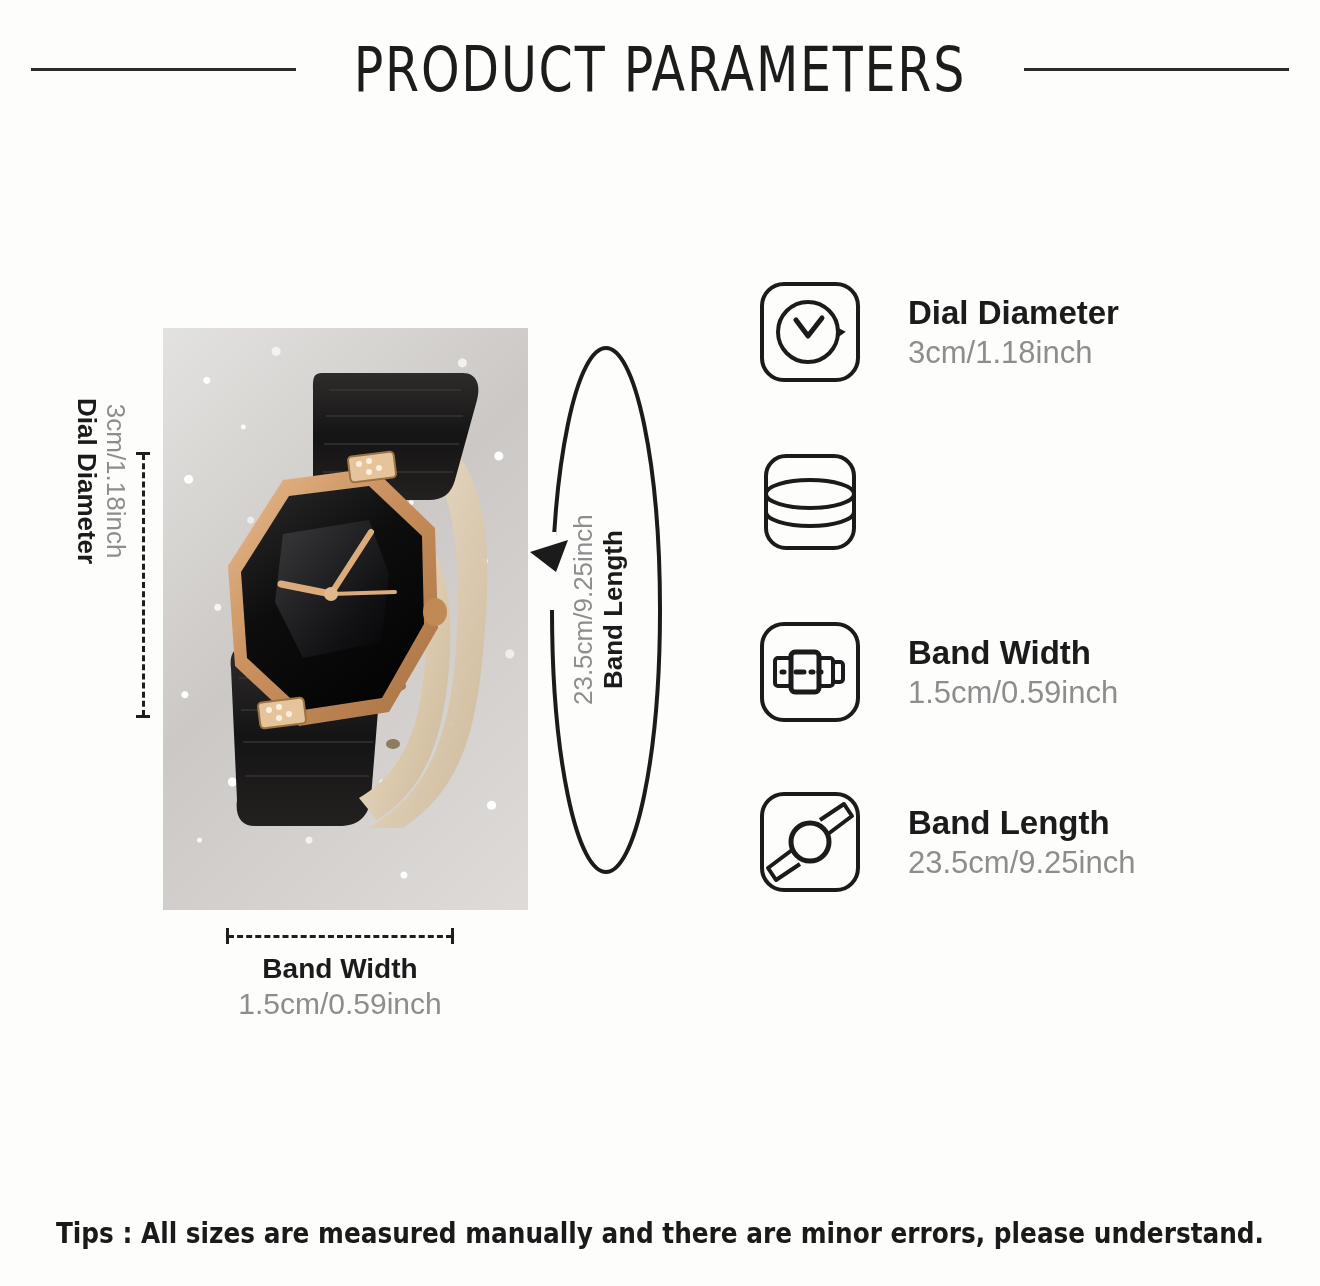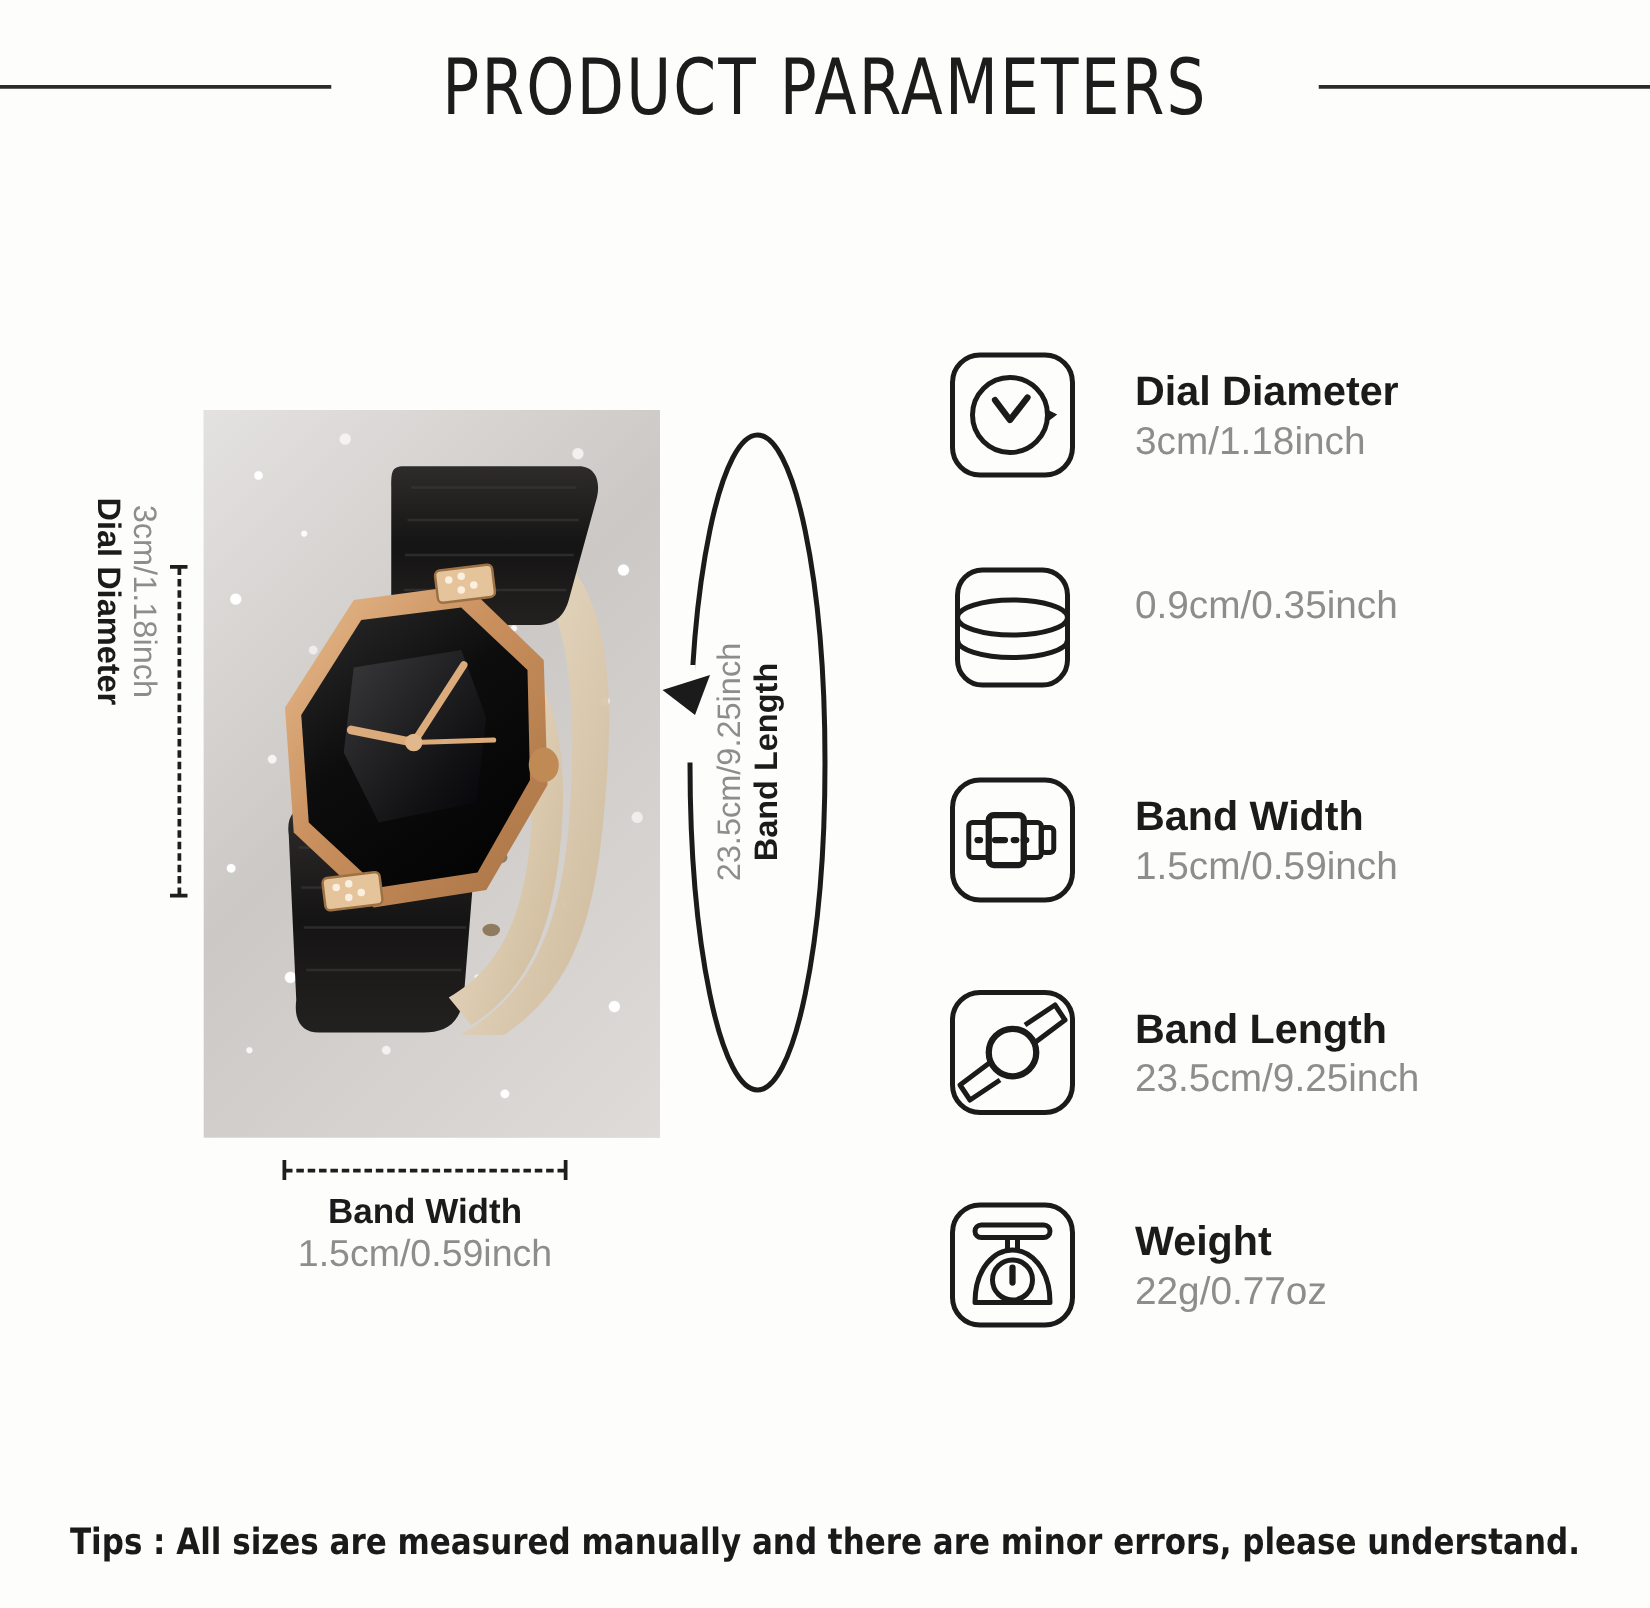--- a/index.html
+++ b/index.html
@@ -18,21 +18,21 @@
 
   
   .title-row {
     position: absolute;
     left: 0;
     top: 34px;
     width: 1320px;
     height: 70px;
     display: flex;
     align-items: center;
-    justify-content: space-between;
+    justify-content: center;
   }
   .title-rule {
     height: 3px;
     background: #2b2b2b;
     flex: 0 0 auto;
   }
   .title-rule.left  { width: 265px; margin-right: 16px; }
   .title-rule.right { width: 265px; margin-left: 16px; }
   .title-text {
     font-family: "Liberation Sans Narrow", "DejaVu Sans Condensed", "Liberation Sans", sans-serif;
@@ -433,21 +433,20 @@
 
   <div class="spec-row">
     <div class="spec-icon">
       <svg width="104" height="104" viewBox="0 0 104 104">
         <rect x="8" y="6" width="88" height="92" rx="20" fill="none" stroke="#1b1b1b" stroke-width="4"></rect>
         <ellipse cx="52" cy="44" rx="44" ry="14" fill="none" stroke="#1b1b1b" stroke-width="4"></ellipse>
         <path d="M8 44 L 8 62 A 44 14 0 0 0 96 62 L 96 44" fill="none" stroke="#1b1b1b" stroke-width="4"></path>
       </svg>
     </div>
     <div class="spec-text">
-      <div class="spec-value">0.9cm/0.35inch</div>
     </div>
   </div>
 
   <div class="spec-row">
     <div class="spec-icon">
       <svg width="104" height="104" viewBox="0 0 104 104">
         <rect x="4" y="4" width="96" height="96" rx="22" fill="none" stroke="#1b1b1b" stroke-width="4"></rect>
         <rect x="33" y="32" width="28" height="40" rx="4" fill="none" stroke="#1b1b1b" stroke-width="5"></rect>
         <rect x="17" y="38" width="16" height="28" rx="3" fill="none" stroke="#1b1b1b" stroke-width="4"></rect>
         <rect x="61" y="38" width="14" height="28" rx="3" fill="none" stroke="#1b1b1b" stroke-width="4"></rect>
@@ -470,32 +469,16 @@
         <path d="M42 74 L 18 90 L 10 78 L 34 60" fill="none" stroke="#1b1b1b" stroke-width="4" stroke-linejoin="round"></path>
         <circle cx="52" cy="52" r="19" fill="none" stroke="#1b1b1b" stroke-width="5"></circle>
       </svg>
     </div>
     <div class="spec-text">
       <div class="spec-label">Band Length</div>
       <div class="spec-value">23.5cm/9.25inch</div>
     </div>
   </div>
 
-  <div class="spec-row">
-    <div class="spec-icon">
-      <svg width="104" height="104" viewBox="0 0 104 104">
-        <rect x="4" y="4" width="96" height="96" rx="22" fill="none" stroke="#1b1b1b" stroke-width="4"></rect>
-        <rect x="22" y="20" width="60" height="10" rx="5" fill="none" stroke="#1b1b1b" stroke-width="4"></rect>
-        <path d="M48 30 L 48 40 M56 30 L 56 40" stroke="#1b1b1b" stroke-width="4"></path>
-        <path d="M22 82 C 22 54, 38 40, 52 40 C 66 40, 82 54, 82 82 Z" fill="none" stroke="#1b1b1b" stroke-width="4" stroke-linejoin="round"></path>
-        <circle cx="52" cy="64" r="16" fill="none" stroke="#1b1b1b" stroke-width="4"></circle>
-        <path d="M52 54 L 52 66" stroke="#1b1b1b" stroke-width="5" stroke-linecap="round"></path>
-      </svg>
-    </div>
-    <div class="spec-text">
-      <div class="spec-label">Weight</div>
-      <div class="spec-value">22g/0.77oz</div>
-    </div>
-  </div>
 
 </div>
 
 <div class="tips">Tips : All sizes are measured manually and there are minor errors, please understand.</div>
 
 </body></html>

